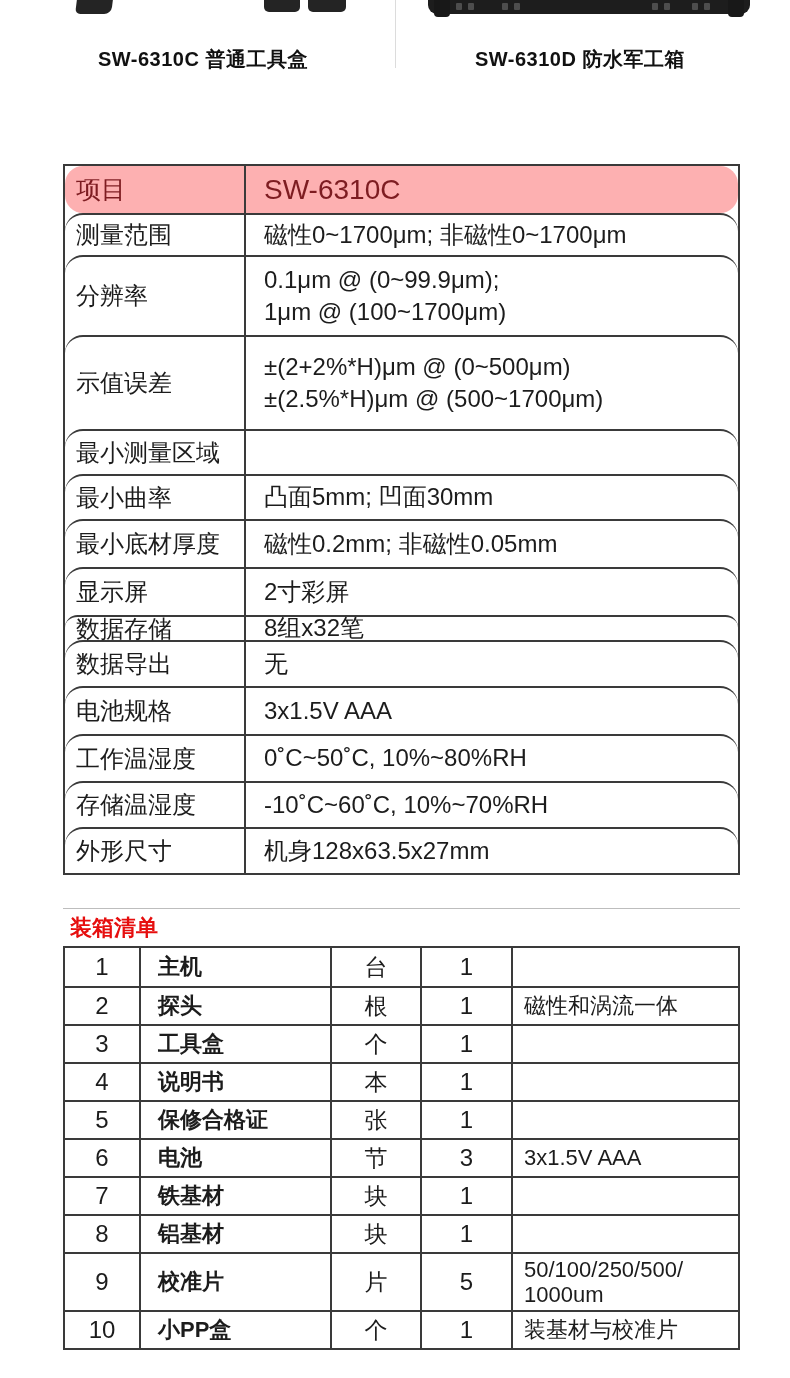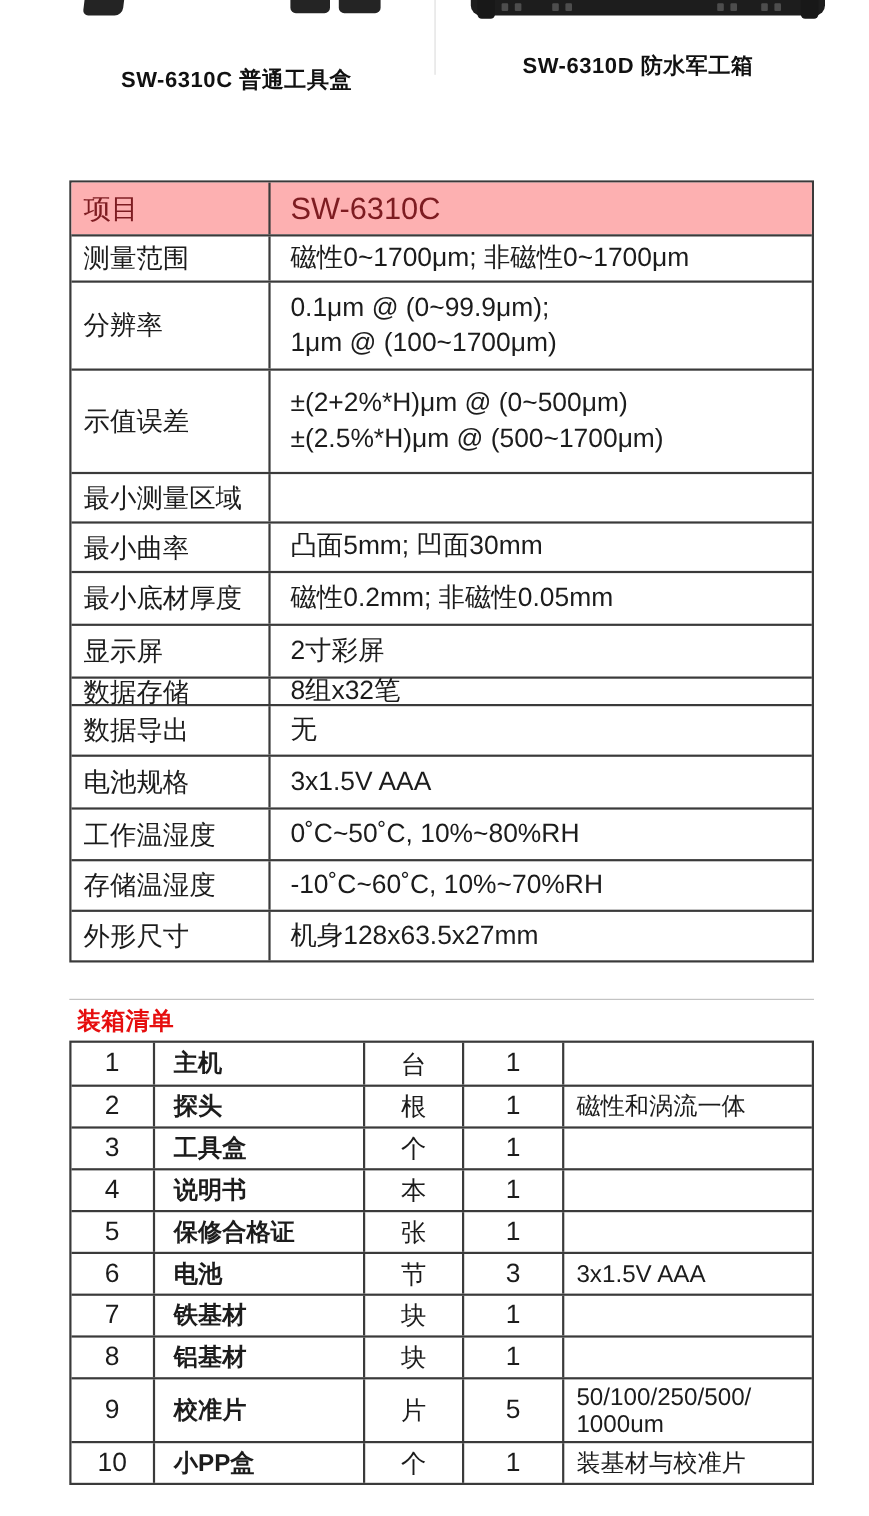--- a/index.html
+++ b/index.html
@@ -25,29 +25,29 @@
   .case-bottom{left:428px;top:0;width:322px;height:14px;background:#1d1d1d;border-radius:0 0 9px 9px;}
   .case-foot{position:absolute;top:0;width:16px;height:17px;background:#181818;border-radius:0 0 4px 4px;}
   .cf-l{left:6px;} .cf-r{right:6px;}
   .case-notch{position:absolute;top:3px;width:6px;height:7px;background:#4d4d4d;border-radius:1px;}
   .section-divider{position:absolute;left:395px;top:0;width:1px;height:68px;background:#dcdcdc;}
 
   .caption{
     position:absolute;top:46px;width:350px;text-align:center;
     font-size:20px;font-weight:bold;color:#111;letter-spacing:0.5px;
   }
-  .caption-left{left:40px;margin-top:13px;}
+  .caption-left{left:28px;}
   .caption-right{left:405px;}
 
   
   .spec-table{
     position:absolute;left:63px;top:164px;width:677px;
     border:2px solid var(--border-dark);background:#fff;
   }
-  .spec-row{display:flex;align-items:center;}
+  .spec-row{display:flex;align-items:center;border-radius:18px;}
   .spec-row + .spec-row{border-top:2px solid var(--border-dark);}
   .spec-label{
     width:181px;flex:0 0 181px;align-self:stretch;display:flex;align-items:center;
     border-right:2px solid var(--border-dark);
     padding-left:11px;font-size:24px;
   }
   .spec-value{
     flex:1;padding-left:18px;font-size:24px;line-height:1.35;white-space:pre-line;
   }
   .spec-header{background:var(--header-bg);color:var(--header-text);}

